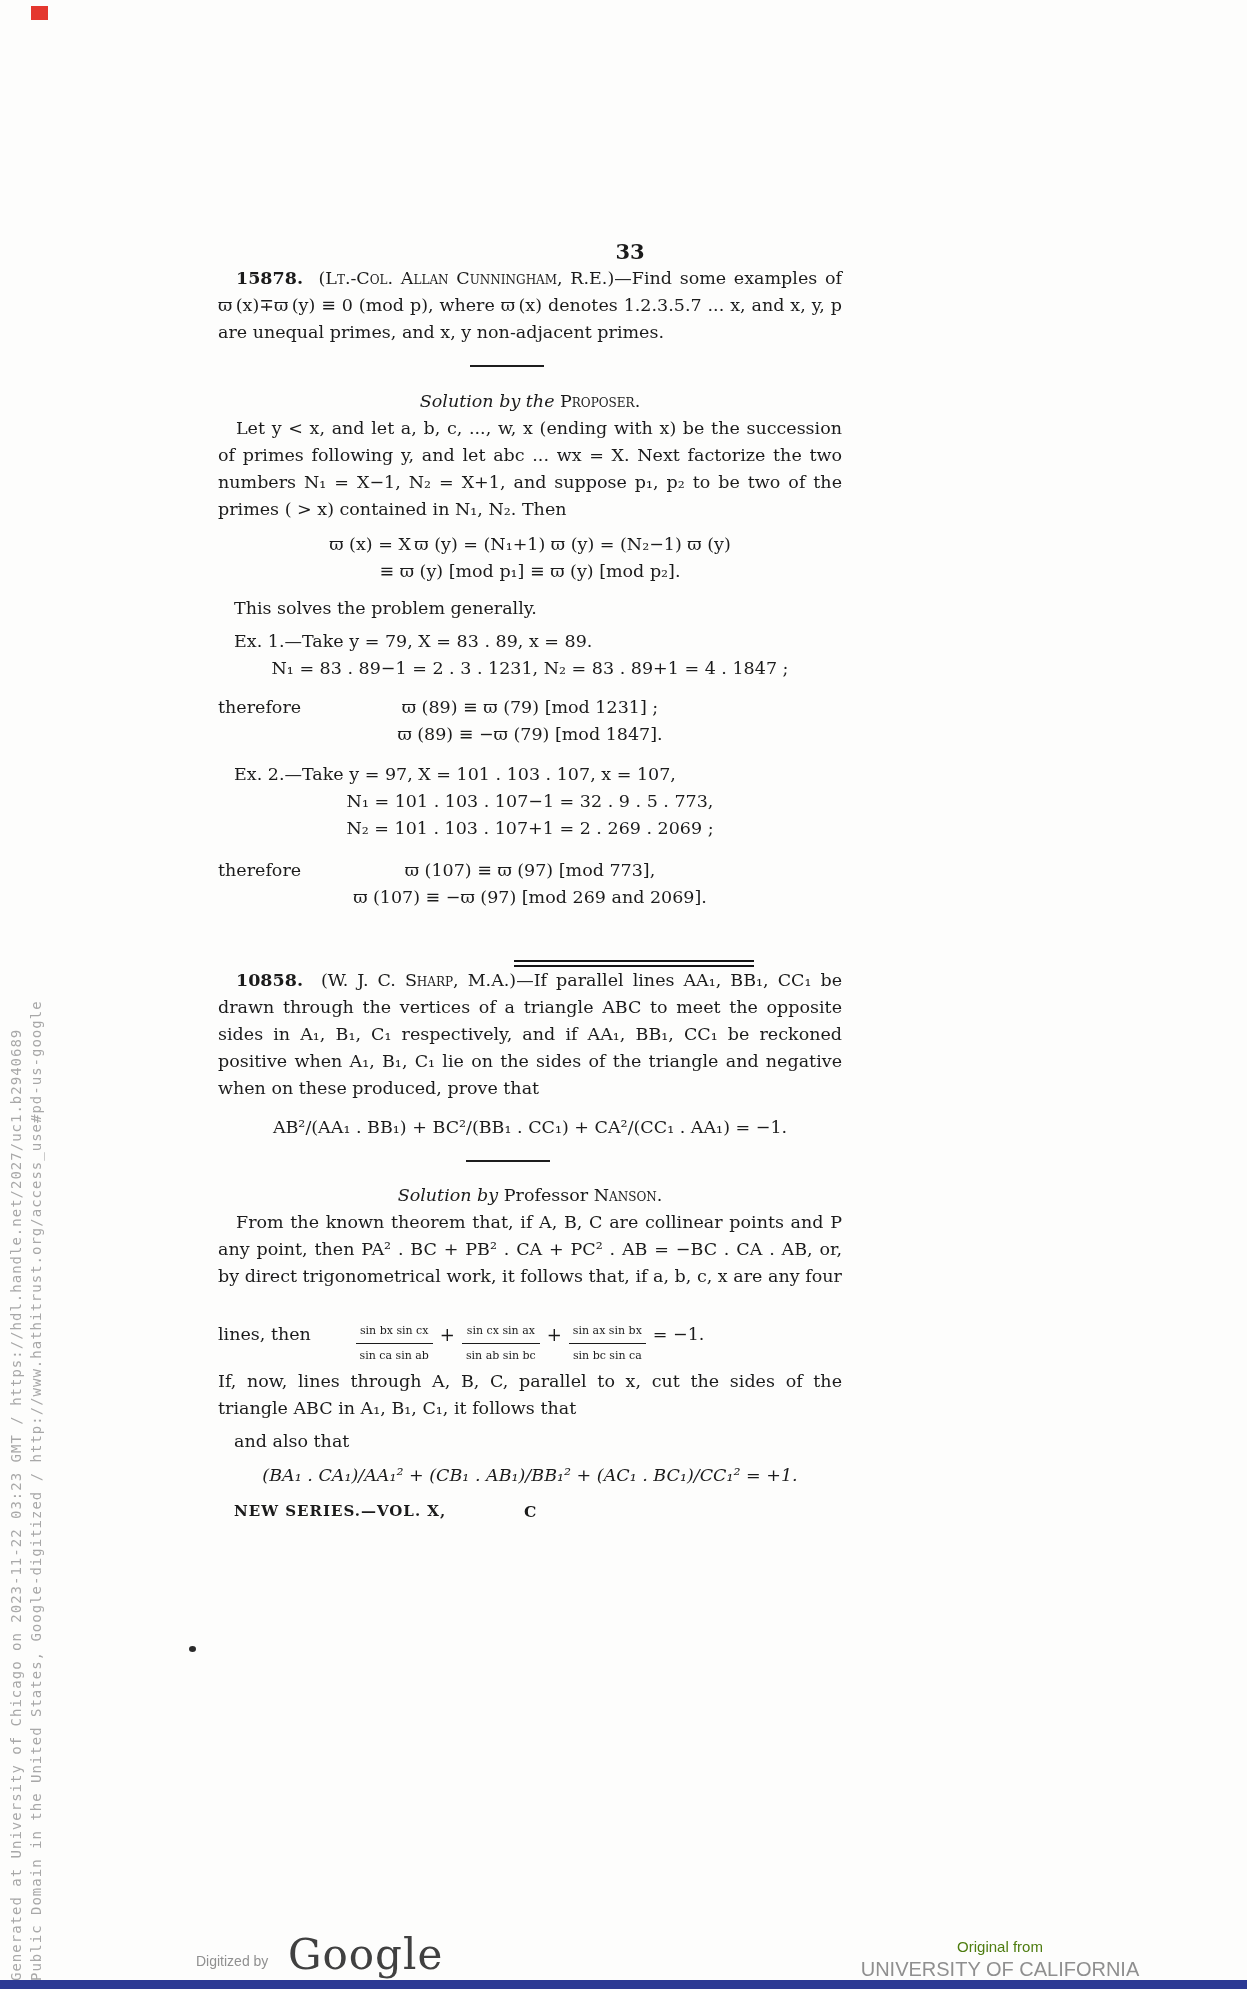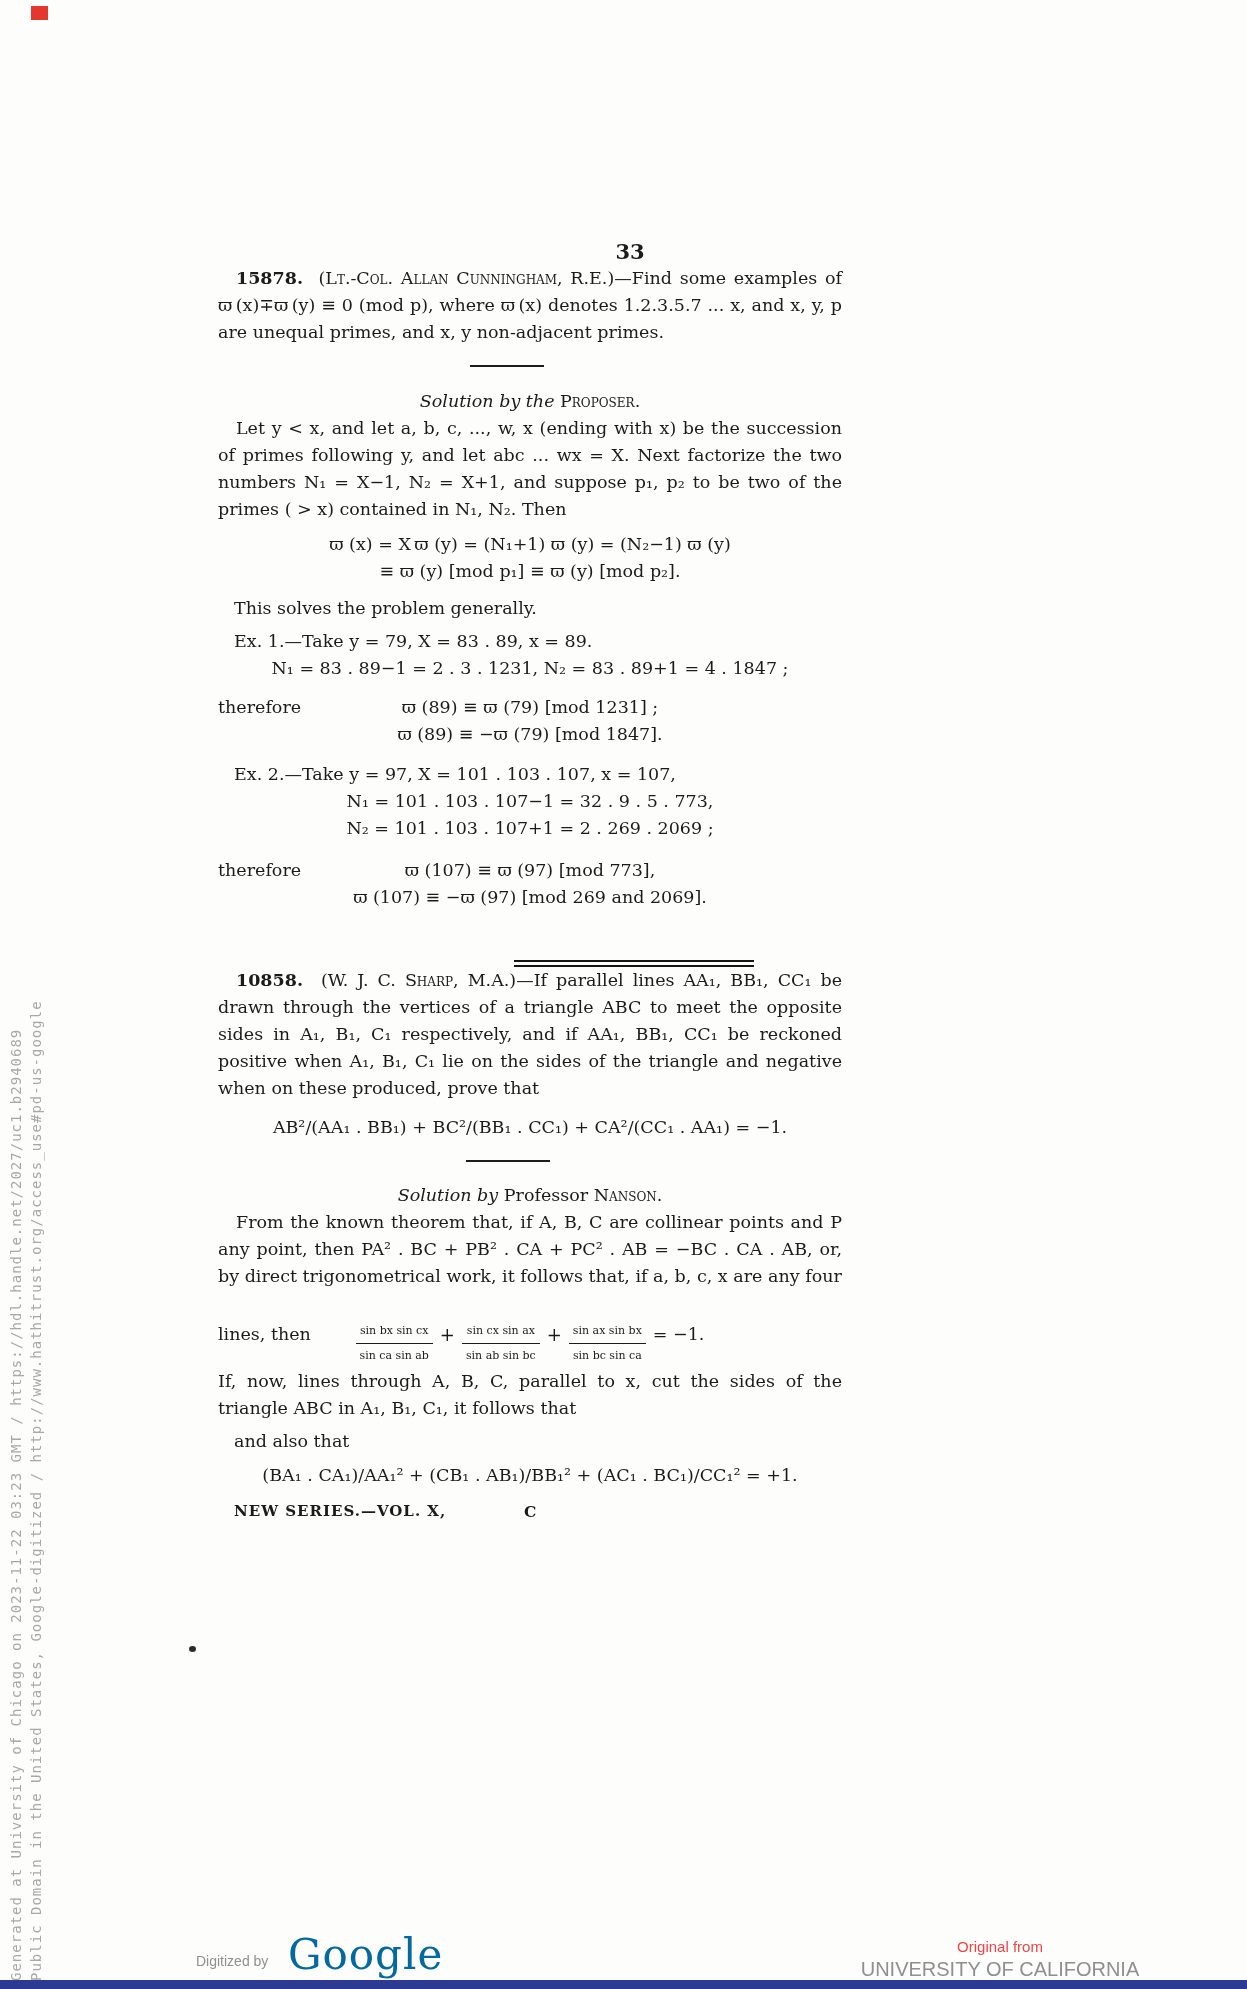--- a/index.html
+++ b/index.html
@@ -78,41 +78,41 @@
   .mt-drule{ margin-top: 49px; }
   .mt-p2   { margin-top: 60px; }
   .mt-eqp2 { margin-top: 12px; }
   .mt-rule2{ margin-top: 19px; }
   .mt-sol2 { margin-top: 20px; }
   .mt-np1  { margin-top: 14px; }
   .mt-frac { margin-top: 10px; }
   .mt-np2  { margin-top: 10px; }
   .mt-eqn2 { margin-top: 8px;  }
   .mt-also { margin-top: 6px;  }
-  .mt-eqn3 { margin-top: 7px;  }
+  .mt-eqn3 { margin-top: 7px; font-style: italic;  }
   .mt-foot { margin-top: 9px;  }
 
   
   .frac-row { position: relative; display: flex; align-items: center; justify-content: center; gap: 7px; }
   .frac-row .prefix { position: absolute; left: 0; top: 50%; transform: translateY(-50%); }
   .frac { display: inline-flex; flex-direction: column; text-align: center; font-size: 11px; line-height: 24px; margin-top: 19px; }
   .frac .num { padding: 0 4px; }
   .frac .den { border-top: 1.6px solid #1b1b1b; padding: 0 4px; }
   .frac-op { font-size: 18px; }
 
   .footer-row { position: relative; height: 27px; font-size: 15.5px; }
   .footer-row .series { position: absolute; left: 16px; letter-spacing: 1px; font-weight: bold; font-size: 15px; }
   .footer-row .sig { position: absolute; left: 306px; font-weight: bold; }
 
   .speck { position: absolute; left: 189px; top: 1646px; width: 7px; height: 6px; background: #2a2a2a; border-radius: 50%; }
 
   
-  .brand { position: absolute; color: #ef4444; font-family: "Liberation Sans", sans-serif; }
+  .brand { position: absolute; color: #4d7c0f; font-family: "Liberation Sans", sans-serif; }
   .digitized { left: 196px; top: 1953px; font-size: 14px; color: #909090; }
-  .google-logo { left: 288px; top: 1930px; font-family: "DejaVu Serif", serif; font-size: 42px; color: #0369a1; letter-spacing: 1px; }
+  .google-logo { left: 288px; top: 1930px; font-family: "DejaVu Serif", serif; font-size: 42px; color: #404040; letter-spacing: 1px; }
   .original-from { left: 890px; top: 1938px; width: 220px; text-align: center; font-size: 15px; }
   .university { left: 800px; top: 1958px; width: 400px; text-align: center; font-size: 20px; color: #8f8f8f; }
 
   .bottom-bar { position: absolute; left: 0; bottom: 0; width: 100%; height: 9px; background: #2c3a94; }
 </style>
 </head>
 <body>
 
 <div class="page">
 

